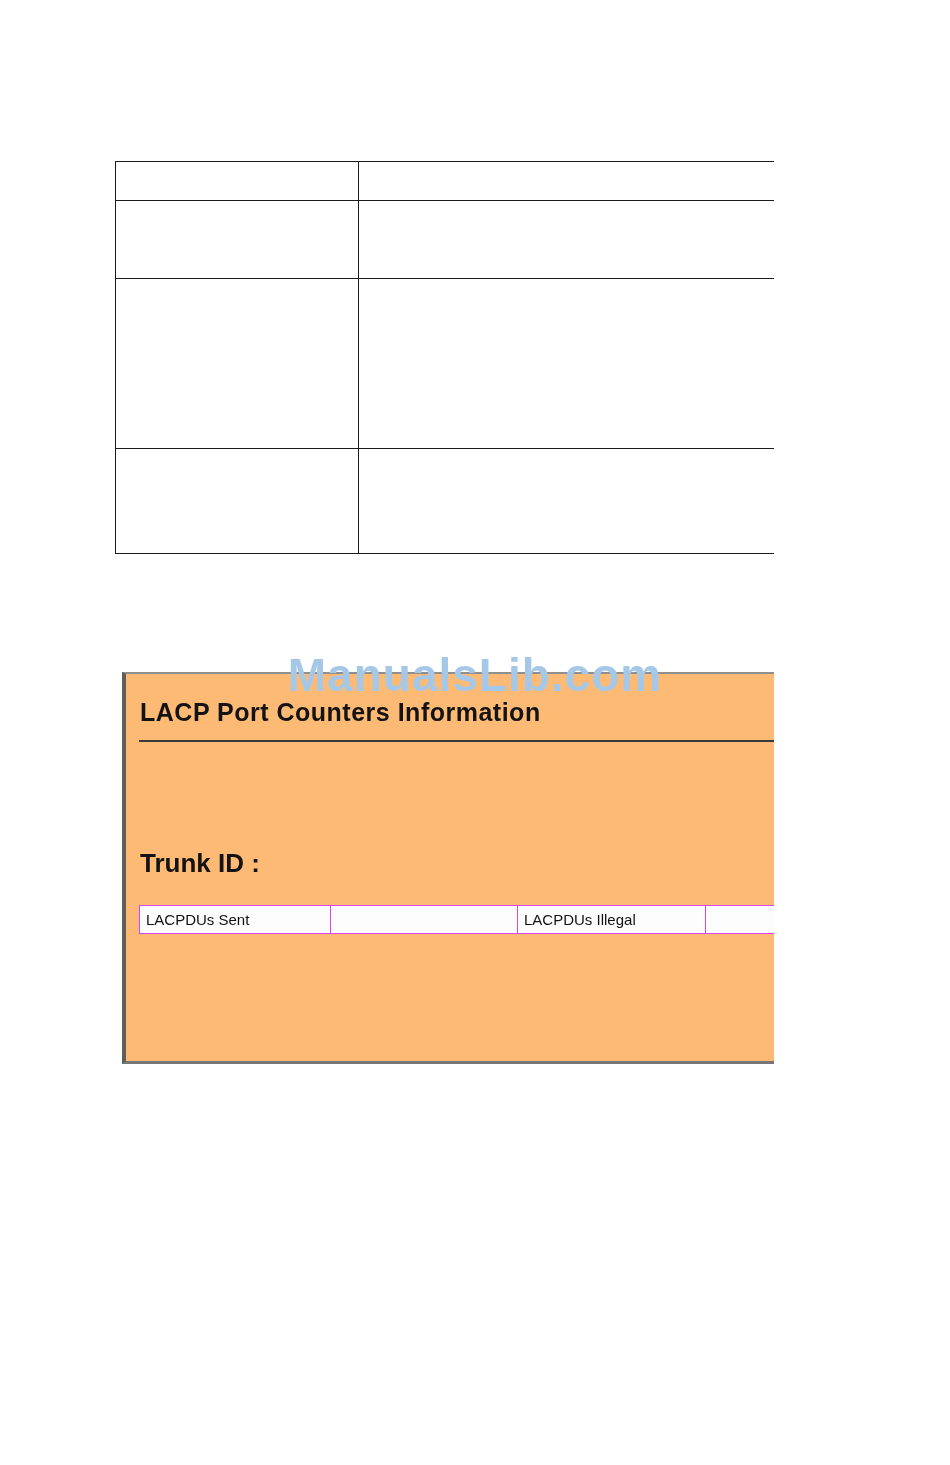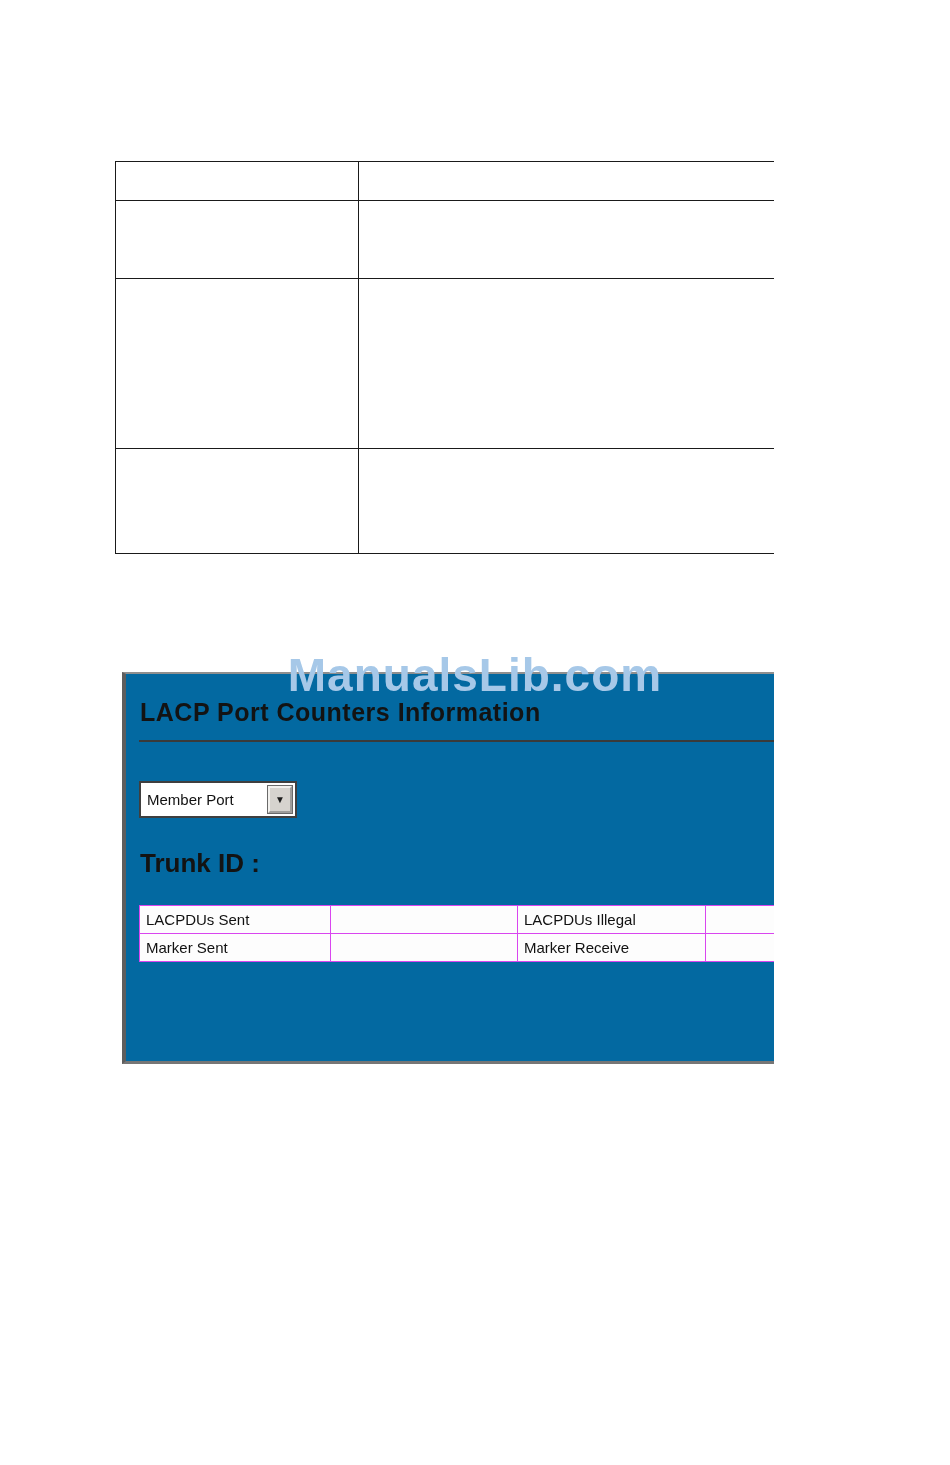--- a/index.html
+++ b/index.html
@@ -49,21 +49,21 @@
     white-space: nowrap;
   }
 
   
   .panel {
     position: absolute;
     left: 122px;
     top: 672px;
     width: 807px;
     height: 392px;
-    background: #0369a1;
+    background: #fdba74;
     border: 2px solid #8f8f8f;
     border-left: 4px solid #5e5e5e;
     border-bottom: 3px solid #767676;
     z-index: 1;
   }
   .panel-title {
     position: absolute;
     left: 14px;
     top: 24px;
     font-size: 25px;
@@ -186,24 +186,20 @@
     </table>
 
   <div class="watermark" style="color: rgb(166, 200, 232);">ManualsLib.com</div>
 
   <div class="panel">
 
     <div class="panel-title">LACP Port Counters Information</div>
 
     <div class="panel-rule"></div>
 
-    <div class="combo">
-      <span class="combo-label">Member Port</span>
-      <span class="combo-btn">▼</span>
-    </div>
 
     <div class="trunk-label">Trunk ID :</div>
 
     <table class="counters">
       <colgroup>
           <col class="c1">
           <col class="c2">
           <col class="c3">
           <col class="c4">
         </colgroup>
@@ -211,28 +207,18 @@
           <tr class="row-s">
         <td>
           <span class="cell-label">LACPDUs Sent</span>
         </td>
         <td></td>
         <td>
           <span class="cell-label">LACPDUs Illegal</span>
         </td>
         <td></td>
       </tr>
-      <tr class="row-s">
-        <td>
-          <span class="cell-label">Marker Sent</span>
-        </td>
-        <td></td>
-        <td>
-          <span class="cell-label">Marker Receive</span>
-        </td>
-        <td></td>
-      </tr>
     </tbody>
       </table>
 
   </div>
 
 </div>
 
 </body></html>

